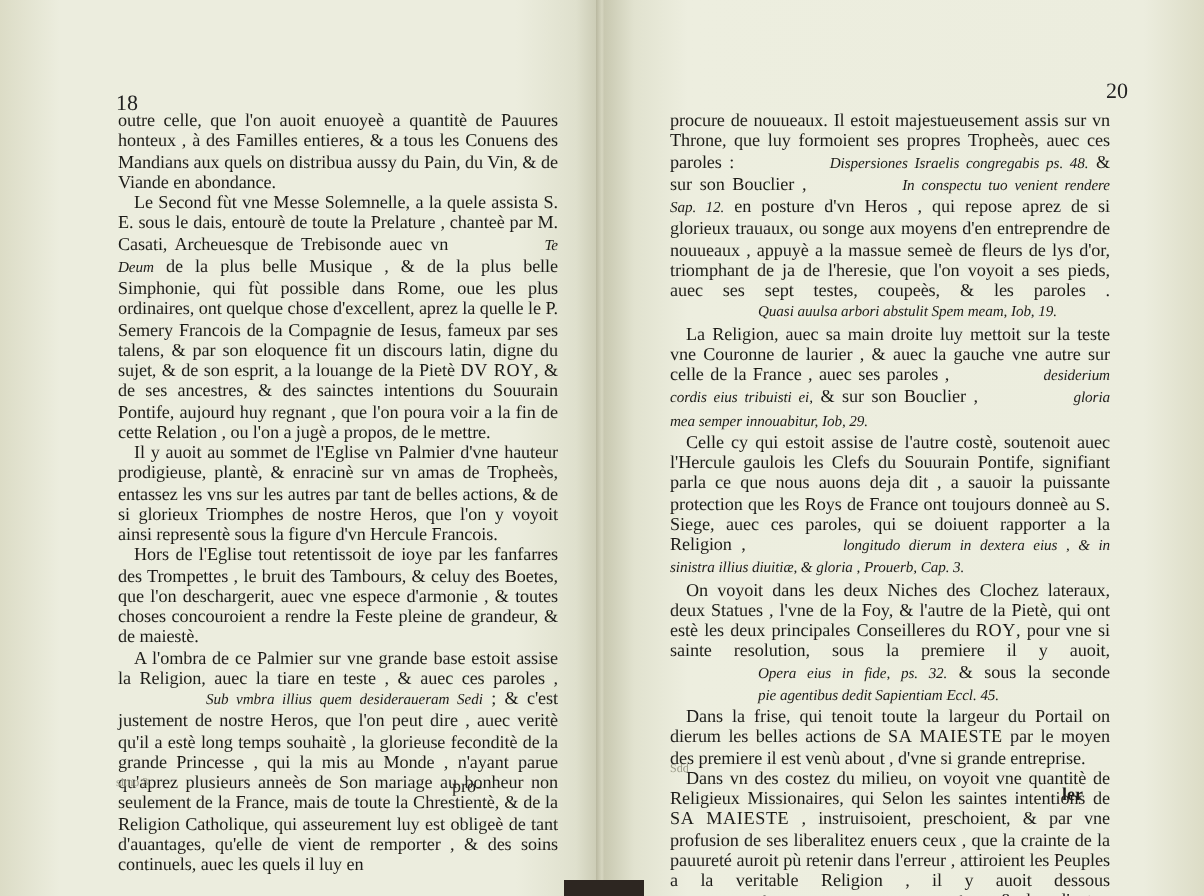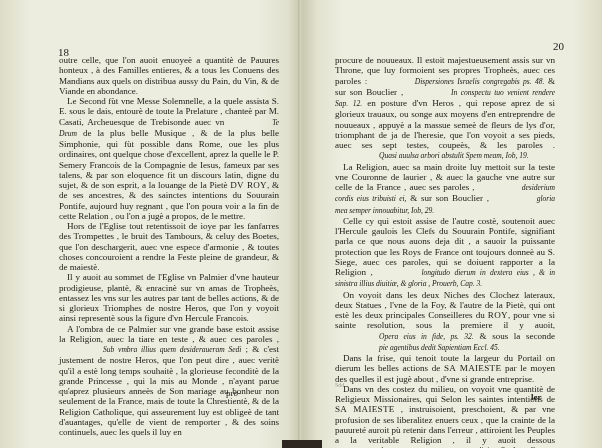--- a/index.html
+++ b/index.html
@@ -47,35 +47,35 @@
 </style>
 </head>
 <body>
 
 <div class="spread">
   <div class="page left">
     <div class="page-num">18</div>
     <div class="text">
         <p><span>outre celle, que l'on auoit enuoyeè a quantitè de Pauures honteux , à des Familles entieres, &amp; a tous les Conuens des Mandians aux quels on distribua aussy du Pain, du Vin, &amp; de Viande en abondance.</span></p>
         <p class="ind"><span>Le Second fùt vne Messe Solemnelle, a la quele assista S. E. sous le dais, entourè de toute la Prelature , chanteè par M. Casati, Archeuesque de Trebisonde auec vn </span><span class="latin">Te Deum</span><span> de la plus belle Musique , &amp; de la plus belle Simphonie, qui fùt possible dans Rome, oue les plus ordinaires, ont quelque chose d'excellent, aprez la quelle le P. Semery Francois de la Compagnie de Iesus, fameux par ses talens, &amp; par son eloquence fit un discours latin, digne du sujet, &amp; de son esprit, a la louange de la Pietè </span><span class="caps">DV ROY</span><span>, &amp; de ses ancestres, &amp; des sainctes intentions du Souurain Pontife, aujourd huy regnant , que l'on poura voir a la fin de cette Relation , ou l'on a jugè a propos, de le mettre.</span></p>
+        <p class="ind"><span>Il y auoit au sommet de l'Eglise vn Palmier d'vne hauteur prodigieuse, plantè, &amp; enracinè sur vn amas de Tropheès, entassez les vns sur les autres par tant de belles actions, &amp; de si glorieux Triomphes de nostre Heros, que l'on y voyoit ainsi representè sous la figure d'vn Hercule Francois.</span></p>
         <p class="ind"><span>Hors de l'Eglise tout retentissoit de ioye par les fanfarres des Trompettes , le bruit des Tambours, &amp; celuy des Boetes, que l'on deschargerit, auec vne espece d'armonie , &amp; toutes choses concouroient a rendre la Feste pleine de grandeur, &amp; de maiestè.</span></p>
-        <p class="ind"><span>Il y auoit au sommet de l'Eglise vn Palmier d'vne hauteur prodigieuse, plantè, &amp; enracinè sur vn amas de Tropheès, entassez les vns sur les autres par tant de belles actions, &amp; de si glorieux Triomphes de nostre Heros, que l'on y voyoit ainsi representè sous la figure d'vn Hercule Francois.</span></p>
         <p class="ind"><span>A l'ombra de ce Palmier sur vne grande base estoit assise la Religion, auec la tiare en teste , &amp; auec ces paroles , </span><span class="latin">Sub vmbra illius quem desideraueram Sedi</span><span> ; &amp; c'est justement de nostre Heros, que l'on peut dire , auec veritè qu'il a estè long temps souhaitè , la glorieuse feconditè de la grande Princesse , qui la mis au Monde , n'ayant parue qu'aprez plusieurs anneès de Son mariage au bonheur non seulement de la France, mais de toute la Chrestientè, &amp; de la Religion Catholique, qui asseurement luy est obligeè de tant d'auantages, qu'elle de vient de remporter , &amp; des soins continuels, auec les quels il luy en</span></p>
       </div>
     <div class="sig">simo 3</div>
     <div class="catch">pro-</div>
   </div>
   <div class="gutter"></div>
   <div class="page right">
     <div class="page-num">20</div>
     <div class="text">
         <p><span>procure de nouueaux. Il estoit majestueusement assis sur vn Throne, que luy formoient ses propres Tropheès, auec ces paroles : </span><span class="latin">Dispersiones Israelis congregabis ps. 48.</span><span> &amp; sur son Bouclier , </span><span class="latin">In conspectu tuo venient rendere Sap. 12.</span><span> en posture d'vn Heros , qui repose aprez de si glorieux trauaux, ou songe aux moyens d'en entreprendre de nouueaux , appuyè a la massue semeè de fleurs de lys d'or, triomphant de ja de l'heresie, que l'on voyoit a ses pieds, auec ses sept testes, coupeès, &amp; les paroles . </span><span class="latin">Quasi auulsa arbori abstulit Spem meam, Iob, 19.</span></p>
         <p class="ind"><span>La Religion, auec sa main droite luy mettoit sur la teste vne Couronne de laurier , &amp; auec la gauche vne autre sur celle de la France , auec ses paroles , </span><span class="latin">desiderium cordis eius tribuisti ei,</span><span> &amp; sur son Bouclier , </span><span class="latin">gloria mea semper innouabitur, Iob, 29.</span></p>
         <p class="ind"><span>Celle cy qui estoit assise de l'autre costè, soutenoit auec l'Hercule gaulois les Clefs du Souurain Pontife, signifiant parla ce que nous auons deja dit , a sauoir la puissante protection que les Roys de France ont toujours donneè au S. Siege, auec ces paroles, qui se doiuent rapporter a la Religion , </span><span class="latin">longitudo dierum in dextera eius , &amp; in sinistra illius diuitiæ, &amp; gloria , Prouerb, Cap. 3.</span></p>
         <p class="ind"><span>On voyoit dans les deux Niches des Clochez lateraux, deux Statues , l'vne de la Foy, &amp; l'autre de la Pietè, qui ont estè les deux principales Conseilleres du </span><span class="caps">ROY</span><span>, pour vne si sainte resolution, sous la premiere il y auoit, </span><span class="latin">Opera eius in fide, ps. 32.</span><span> &amp; sous la seconde </span><span class="latin">pie agentibus dedit Sapientiam Eccl. 45.</span></p>
-        <p class="ind"><span>Dans la frise, qui tenoit toute la largeur du Portail on dierum les belles actions de </span><span class="caps">SA MAIESTE</span><span> par le moyen des quelles il est jugè about , d'vne si grande entreprise.</span></p>
+        <p class="ind"><span>Dans la frise, qui tenoit toute la largeur du Portail on dierum les belles actions de </span><span class="caps">SA MAIESTE</span><span> par le moyen des premiere il est venù about , d'vne si grande entreprise.</span></p>
         <p class="ind"><span>Dans vn des costez du milieu, on voyoit vne quantitè de Religieux Missionaires, qui Selon les saintes intentions de </span><span class="caps">SA MAIESTE</span><span> , instruisoient, preschoient, &amp; par vne profusion de ses liberalitez enuers ceux , que la crainte de la pauureté auroit pù retenir dans l'erreur , attiroient les Peuples a la veritable Religion , il y auoit dessous </span><span class="latin">destruam magos, quam aurum digito,</span><span> &amp; dans l'autre, pour marque d'vn entier aneantissement de l'Heresie, on voyoit brus-</span></p>
       </div>
     <div class="sig">Sdd</div>
     <div class="catch">ler</div>
   </div>
   <div class="book-edge"></div>
 </div>
 
 </body></html>

